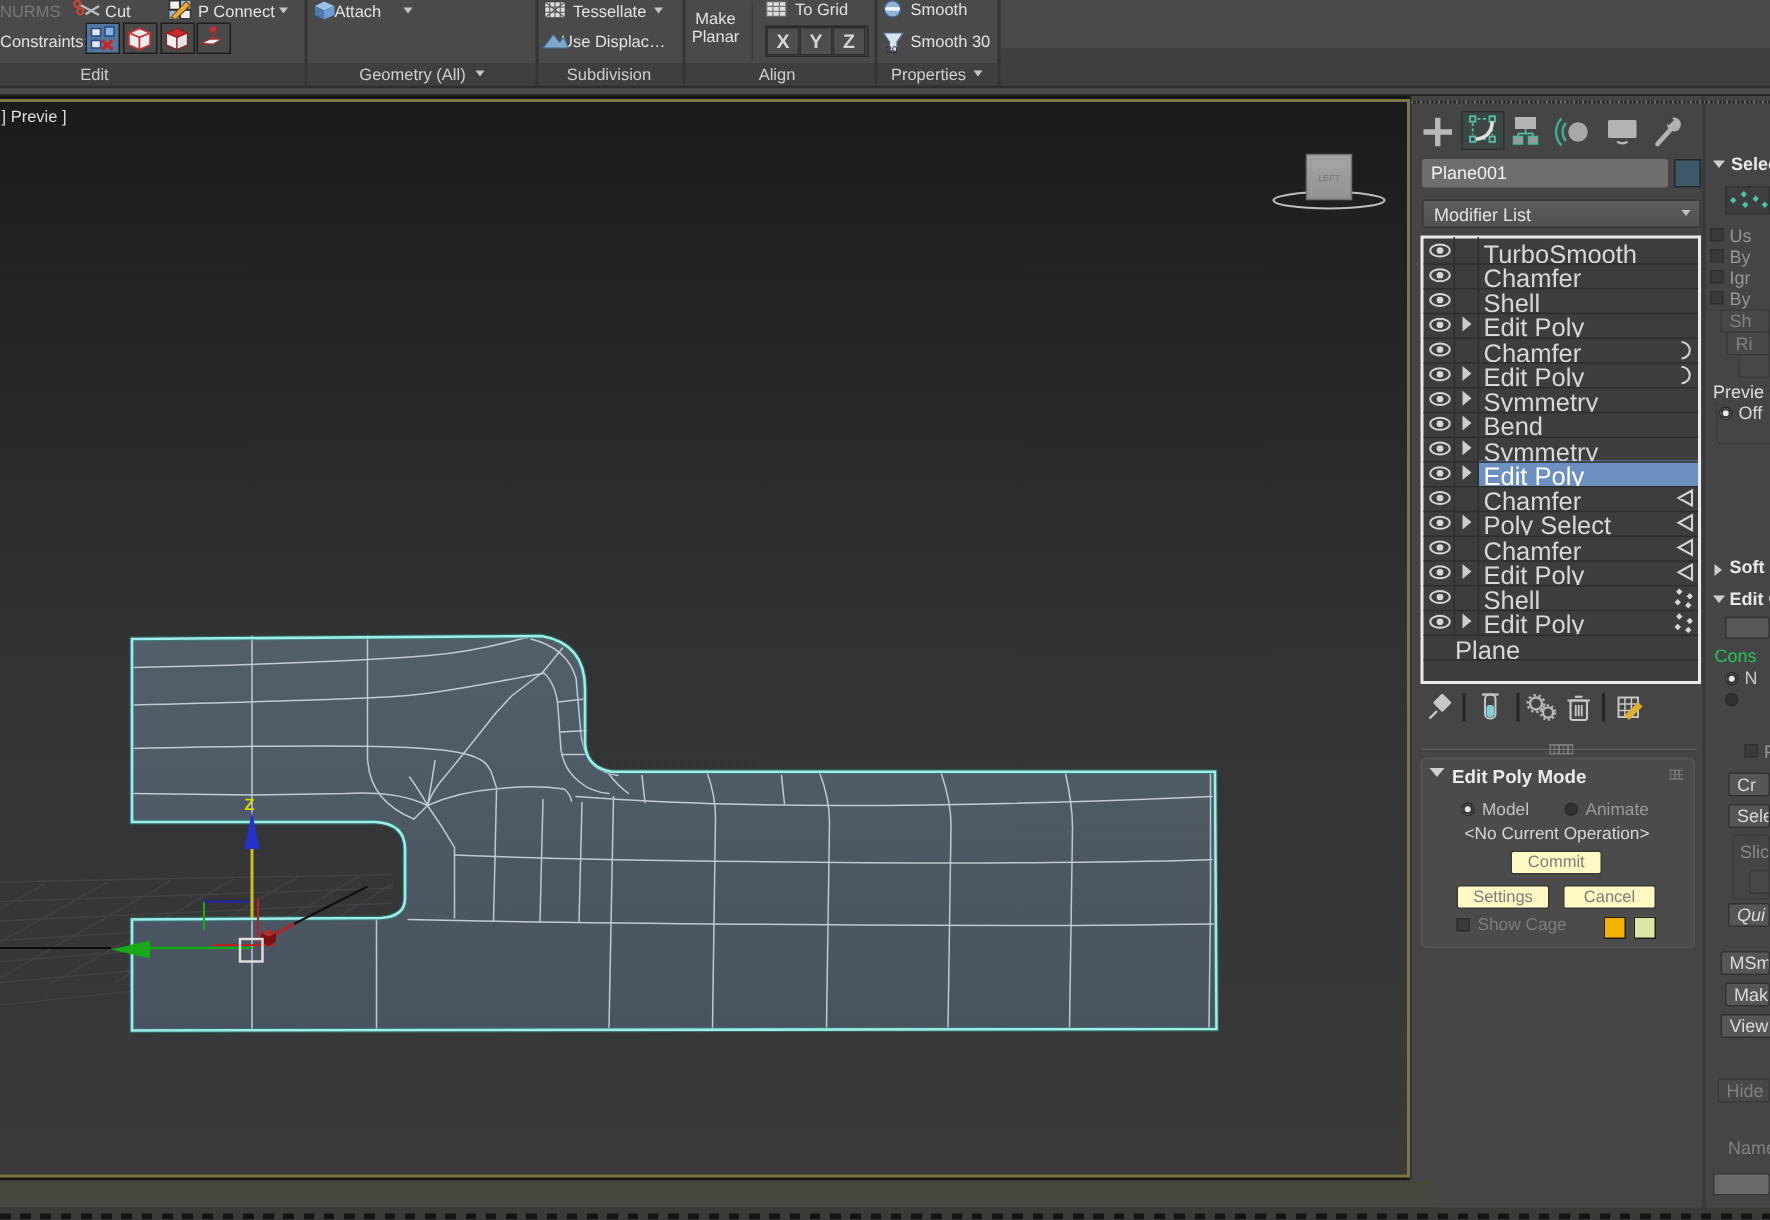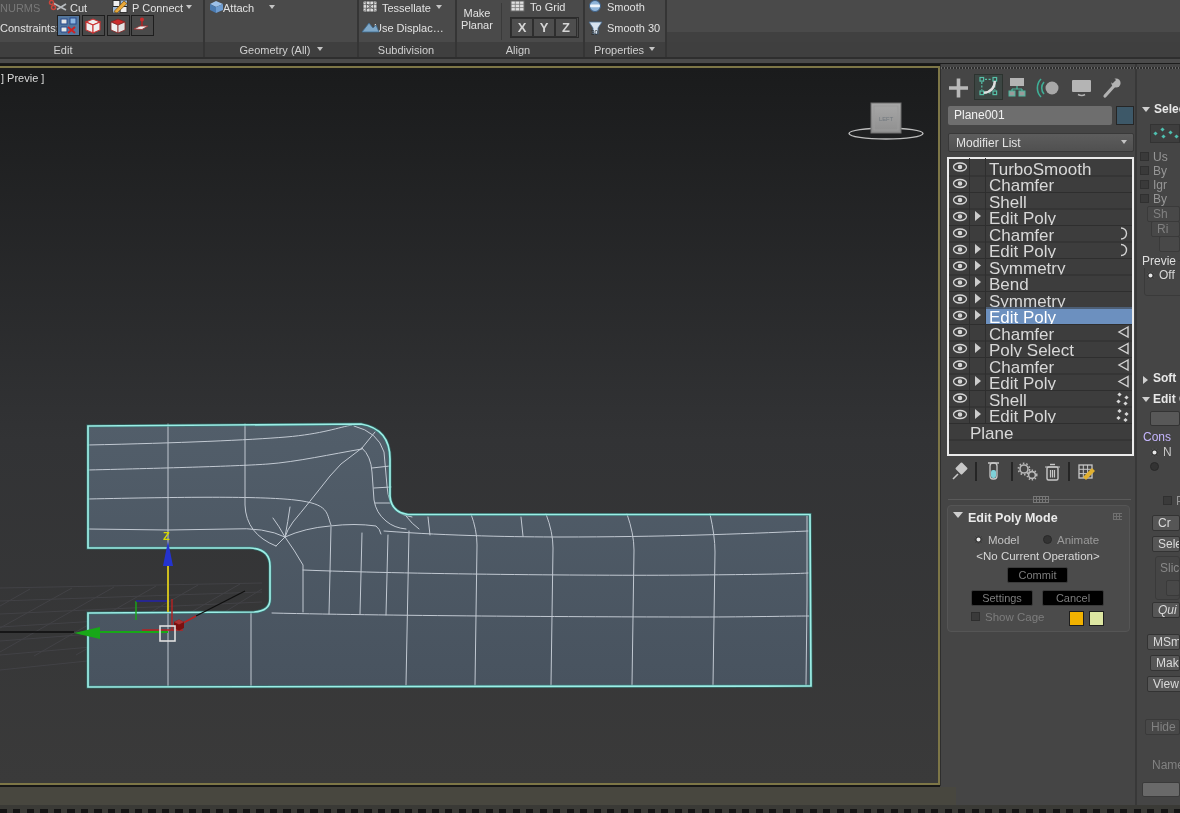--- a/index.html
+++ b/index.html
@@ -27,21 +27,21 @@
   
   #cmd { position:absolute; left:940px; top:64px; width:240px; height:749px; background:#454545; }
   #cmd2sep { position:absolute; left:1135px; top:64px; width:2px; height:749px; background:#383838; }
 
   
   #timeslider { position:absolute; left:0; top:787px; width:956px; height:18px; background:#48473f; }
   #trackbar { position:absolute; left:0; top:805px; width:1180px; height:8px; background:#3a3a36;
     background-image:repeating-linear-gradient(90deg,#141414 0 7px,transparent 7px 13.5px);
     background-size:100% 4px; background-position:0 4px; background-repeat:no-repeat; }
 
-  .btn { position:absolute; background:#000000; border:1px solid #3a3a3a; border-radius:2px;
+  .btn { position:absolute; background:#fef9c3; border:1px solid #3a3a3a; border-radius:2px;
          font-size:11px; color:#7d7d7d; text-align:center; }
   .radio { width:9px; height:9px; border-radius:50%; background:#333; border:1px solid #292929; }
   .radio.on { background:#e8e8e8; box-shadow:inset 0 0 0 1.5px #333; }
   .mrow { position:absolute; left:989px; width:130px; height:16px; font-size:17px; color:#d8d8d8;
           white-space:nowrap; overflow:hidden; }
   .rctext { position:absolute; font-size:12px; color:#969696; white-space:nowrap; }
   .rcbold { position:absolute; font-size:12px; font-weight:bold; color:#e8e8e8; white-space:nowrap; }
   .rcbtn { position:absolute; background:#565656; border:1px solid #333; border-radius:2px;
            font-size:12px; color:#dadada; padding-left:5px; line-height:14px; height:16px; overflow:hidden; }
   .rcbtnd { position:absolute; background:#484848; border:1px solid #3a3a3a; border-radius:2px;
@@ -473,21 +473,21 @@
     <div class="rcbtnd" style="left:1159px;top:236px;width:21px;"></div>
     <div class="abs" style="left:1144px;top:260px;width:40px;height:36px;border:1px solid #3a3a3a;border-radius:3px;"></div>
     <div class="rctext" style="left:1140px;top:254px;color:#dedede;background:#454545;padding:0 2px;">Previe</div>
     <div class="radio on abs" style="left:1146px;top:271px;"></div>
     <div class="rctext" style="left:1159px;top:268px;color:#d8d8d8;">Off</div>
     <div class="abs" style="left:1143px;top:376px;width:0;height:0;border-top:4.5px solid transparent;border-bottom:4.5px solid transparent;border-left:5.5px solid #cfcfcf;"></div>
     <div class="rcbold" style="left:1153px;top:371px;">Soft</div>
     <div class="abs" style="left:1142px;top:397px;width:0;height:0;border-left:4.5px solid transparent;border-right:4.5px solid transparent;border-top:5.5px solid #cfcfcf;"></div>
     <div class="rcbold" style="left:1153px;top:392px;">Edit C</div>
     <div class="abs" style="left:1150px;top:411px;width:30px;height:15px;background:#585858;border:1px solid #333;border-radius:2px;"></div>
-    <div class="rctext" style="left:1143px;top:430px;color:#c4b5fd;">Cons</div>
+    <div class="rctext" style="left:1143px;top:430px;color:#22c55e;">Cons</div>
     <div class="radio on abs" style="left:1150px;top:448px;"></div>
     <div class="rctext" style="left:1163px;top:445px;color:#c8c8c8;">N</div>
     <div class="radio abs" style="left:1150px;top:462px;"></div>
     <div class="cb" style="left:1163px;top:496px;"></div>
     <div class="rctext" style="left:1176px;top:494px;">P</div>
     <div class="rcbtn" style="left:1152px;top:515px;width:28px;">Cr</div>
     <div class="rcbtn" style="left:1152px;top:536px;width:28px;">Selec</div>
     <div class="abs" style="left:1155px;top:556px;width:25px;height:44px;border:1px solid #3a3a3a;border-radius:3px;"></div>
     <div class="rctext" style="left:1160px;top:561px;color:#888;">Slice</div>
     <div class="rcbtnd" style="left:1166px;top:580px;width:14px;"></div>

